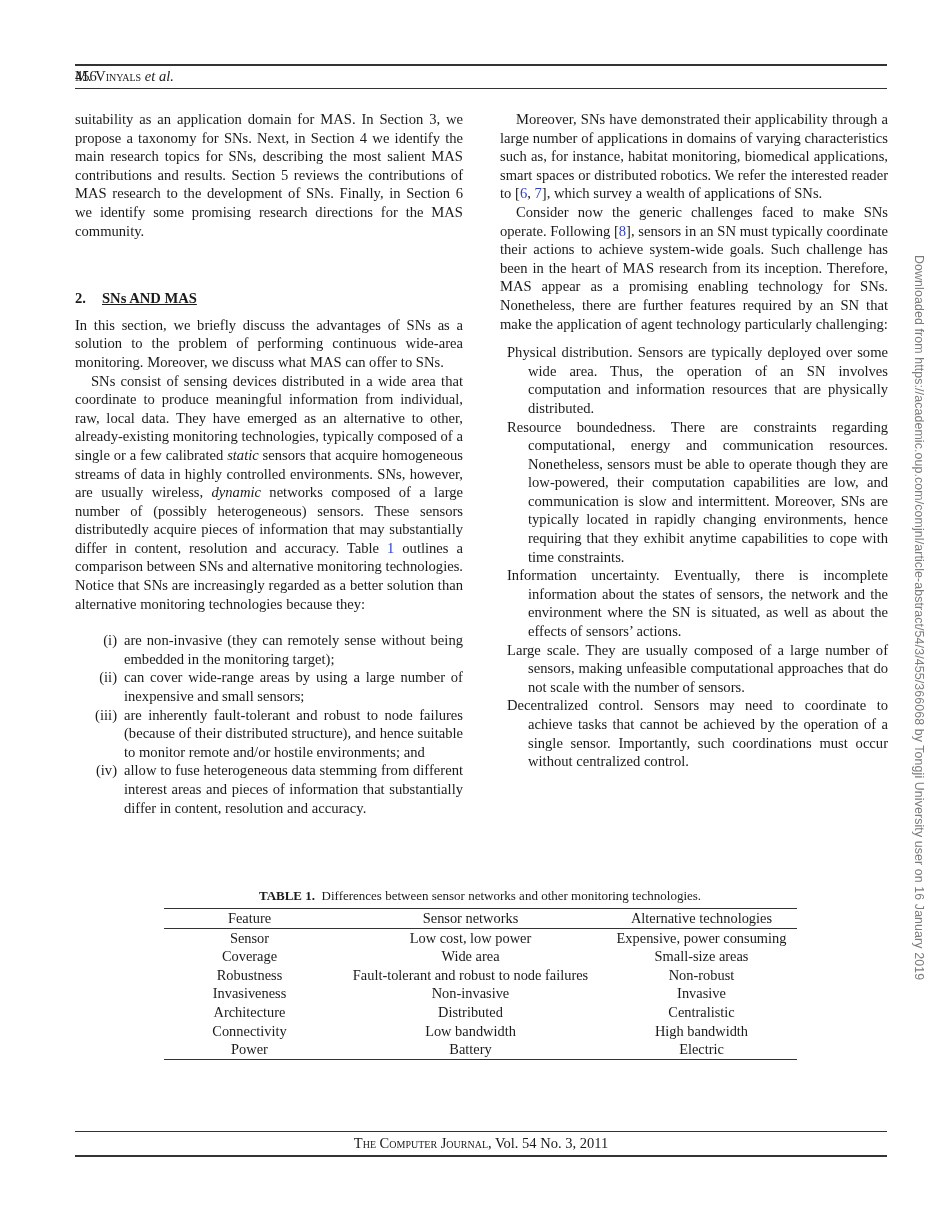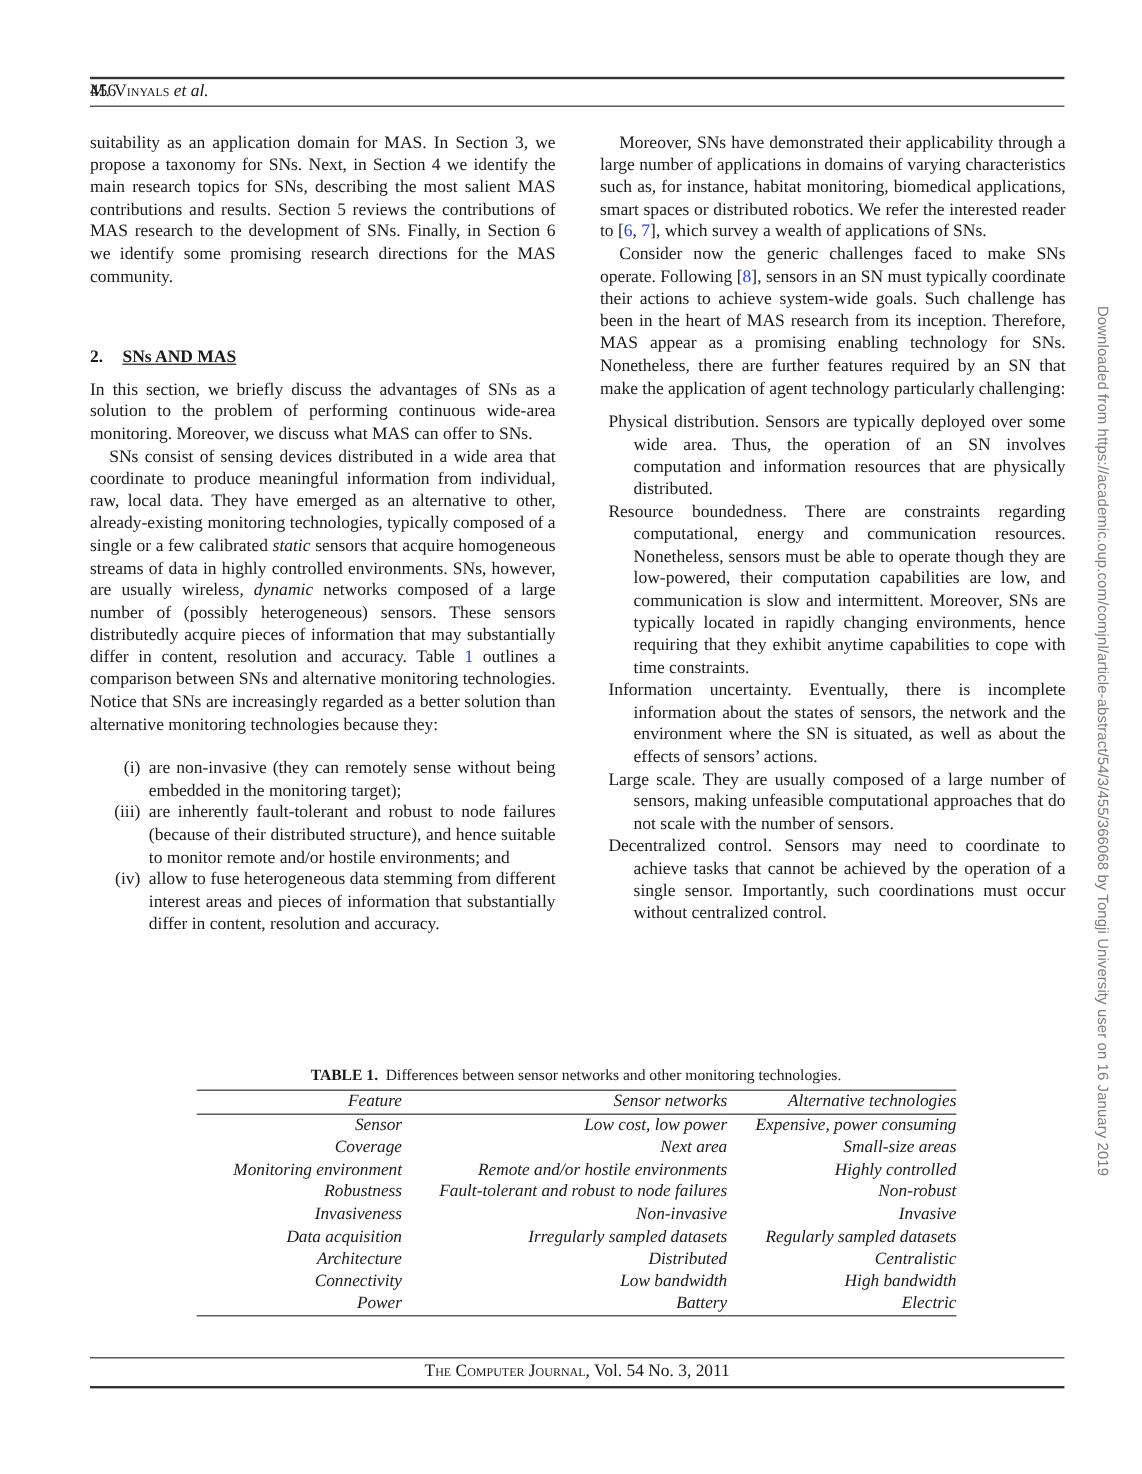--- a/index.html
+++ b/index.html
@@ -34,21 +34,21 @@
     .hang + .hang { }
     .caption {
       position: absolute; left: 160px; width: 640px; top: 887px;
       text-align: center; font-size: 13px; line-height: 18px;
     }
     .caption b { font-weight: bold; text-align: center; }
     table.t1 {
       position: absolute; left: 164px; top: 908px; width: 633px;
       border-collapse: collapse; font-size: 14.4px; line-height: 18.6px;
     }
-    table.t1 th, table.t1 td { text-align: right; font-weight: normal; padding: 0; white-space: nowrap; font-style: italic; }
+    table.t1 th, table.t1 td { text-align: center; font-weight: normal; padding: 0; white-space: nowrap; }
     table.t1 thead th { border-top: 1.5px solid #333; border-bottom: 1px solid #333; }
     table.t1 tbody tr:last-child td { border-bottom: 1.5px solid #333; }
     .c1 { width: 171px; }
     .c2 { width: 271px; margin-left: 36px; }
     .footer {
       position: absolute; left: 75px; width: 812px; top: 1133px; height: 20px;
       text-align: center; font-size: 14.5px; line-height: 20px;
     }
     .sidenote {
       position: absolute; left: 926px; top: 255px;
@@ -73,20 +73,21 @@
 
   <h2 class="sec-head" style="margin-top:49px;text-decoration:underline;">
     <span class="num">2.</span><span>SNs AND MAS</span>
   </h2>
 
   <p style="margin-top:8px;">In this section, we briefly discuss the advantages of SNs as a solution to the problem of performing continuous wide-area monitoring. Moreover, we discuss what MAS can offer to SNs.</p>
   <p class="indent"><span>SNs consist of sensing devices distributed in a wide area that coordinate to produce meaningful information from individual, raw, local data. They have emerged as an alternative to other, already-existing monitoring technologies, typically composed of a single or a few calibrated </span><i>static</i><span> sensors that acquire homogeneous streams of data in highly controlled environments. SNs, however, are usually wireless, </span><i>dynamic</i><span> networks composed of a large number of (possibly heterogeneous) sensors. These sensors distributedly acquire pieces of information that may substantially differ in content, resolution and accuracy. Table </span><span class="link">1</span><span> outlines a comparison between SNs and alternative monitoring technologies. Notice that SNs are increasingly regarded as a better solution than alternative monitoring technologies because they:</span></p>
 
   <ol class="enum" style="margin-top:18px;">
     <li><span class="lbl">(i)</span><span>are non-invasive (they can remotely sense without being embedded in the monitoring target);</span></li>
+    <li><span class="lbl">(ii)</span><span>can cover wide-range areas by using a large number of inexpensive and small sensors;</span></li>
     <li><span class="lbl">(iii)</span><span>are inherently fault-tolerant and robust to node failures (because of their distributed structure), and hence suitable to monitor remote and/or hostile environments; and</span></li>
     <li><span class="lbl">(iv)</span><span>allow to fuse heterogeneous data stemming from different interest areas and pieces of information that substantially differ in content, resolution and accuracy.</span></li>
   </ol>
 </div>
 
 <div class="col" style="left:500px; top:110px;">
   <p class="indent"><span>Moreover, SNs have demonstrated their applicability through a large number of applications in domains of varying characteristics such as, for instance, habitat monitoring, biomedical applications, smart spaces or distributed robotics. We refer the interested reader to [</span><span class="link">6</span><span>, </span><span class="link">7</span><span>], which survey a wealth of applications of SNs.</span></p>
   <p class="indent"><span>Consider now the generic challenges faced to make SNs operate. Following [</span><span class="link">8</span><span>], sensors in an SN must typically coordinate their actions to achieve system-wide goals. Such challenge has been in the heart of MAS research from its inception. Therefore, MAS appear as a promising enabling technology for SNs. Nonetheless, there are further features required by an SN that make the application of agent technology particularly challenging:</span></p>
 
   <div style="margin-top:10px; padding-left:7px;">
@@ -109,42 +110,32 @@
     </tr>
   </thead>
   <tbody>
     <tr>
         <td>Sensor</td>
         <td>Low cost, low power</td>
         <td>Expensive, power consuming</td>
       </tr>
     <tr>
         <td>Coverage</td>
-        <td>Next area</td>
+        <td>Wide area</td>
         <td>Small-size areas</td>
-      </tr>
-    <tr>
-        <td>Monitoring environment</td>
-        <td>Remote and/or hostile environments</td>
-        <td>Highly controlled</td>
       </tr>
     <tr>
         <td>Robustness</td>
         <td>Fault-tolerant and robust to node failures</td>
         <td>Non-robust</td>
       </tr>
     <tr>
         <td>Invasiveness</td>
         <td>Non-invasive</td>
         <td>Invasive</td>
-      </tr>
-    <tr>
-        <td>Data acquisition</td>
-        <td>Irregularly sampled datasets</td>
-        <td>Regularly sampled datasets</td>
       </tr>
     <tr>
         <td>Architecture</td>
         <td>Distributed</td>
         <td>Centralistic</td>
       </tr>
     <tr>
         <td>Connectivity</td>
         <td>Low bandwidth</td>
         <td>High bandwidth</td>

